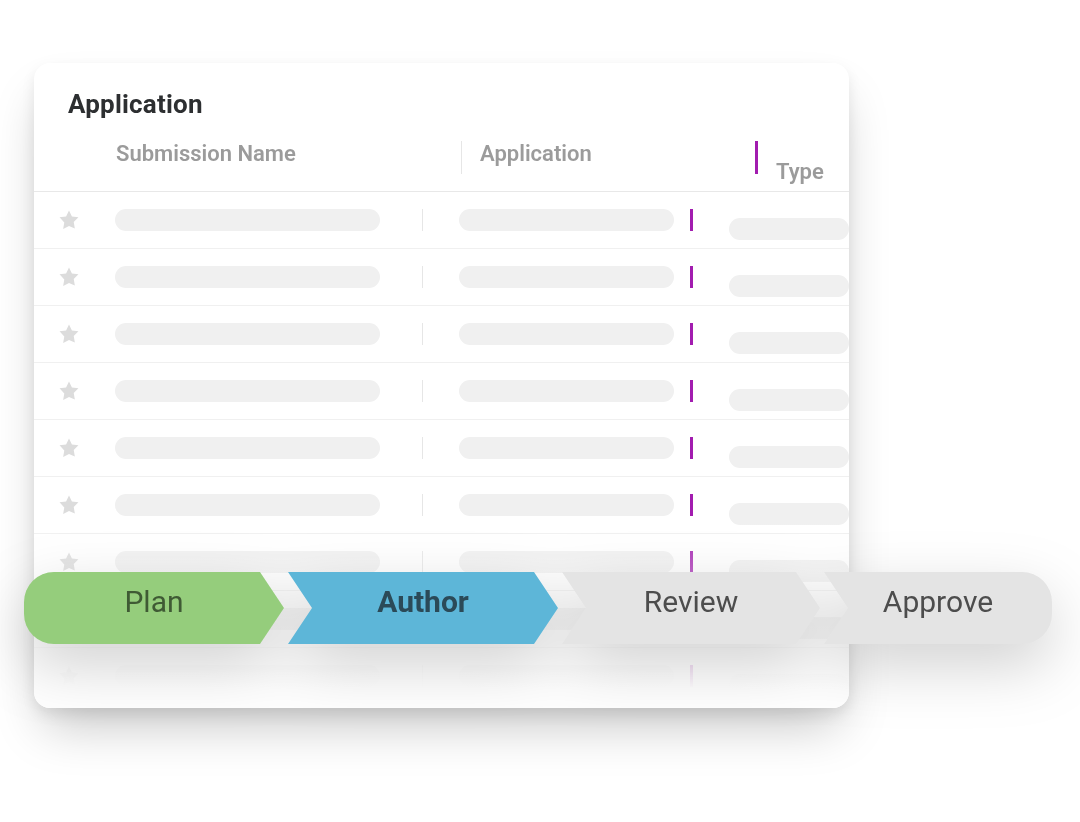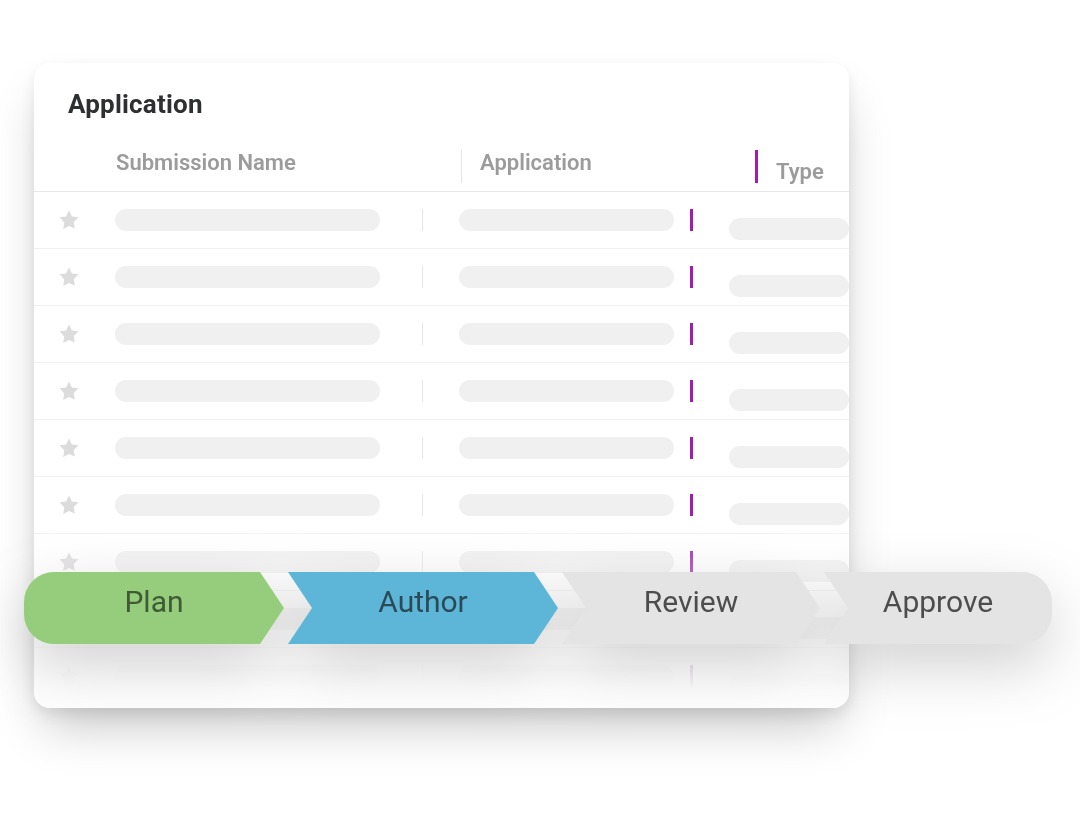--- a/index.html
+++ b/index.html
@@ -32,21 +32,21 @@
     color:#2d2f31;
     padding:26px 0 0 34px;
     letter-spacing:.2px;
   }
   .table{
     margin-top:22px;
     width:100%;
   }
   .thead{
     display:flex;
-    align-items:center;
+    align-items:flex-start;
     height:50px;
     font-size:22px;
     font-weight:600;
     color:#9b9b9b;
     border-bottom:1px solid #e8e8e8;
   }
   .col-star  { width:78px;  }
   .col-name  { width:345px; border-right:1px solid #e6e6e6; padding-left:4px;}
   .col-app   { width:275px; border-right:3px solid #a21caf; padding-left:18px;}
   .col-type  { flex:1;       padding-left:18px;margin-top:18px;}
@@ -102,21 +102,21 @@
   }
   .stage{
     position:absolute;
     top:0;
     height:72px;
     line-height:60px;
     text-align:center;
     font-size:30px;
     color:#4d4d4d;
   }
-  .stage.active{ font-weight:400; }
+  .stage.active{ font-weight:700; }
 
   
 
   
   .s1{
     left:0; width:260px;
     background:#95cd7c;
     border-radius:30px 0 0 30px;
     clip-path:polygon(0 0, calc(100% - 24px) 0, 100% 50%, calc(100% - 24px) 100%, 0 100%);
   }

